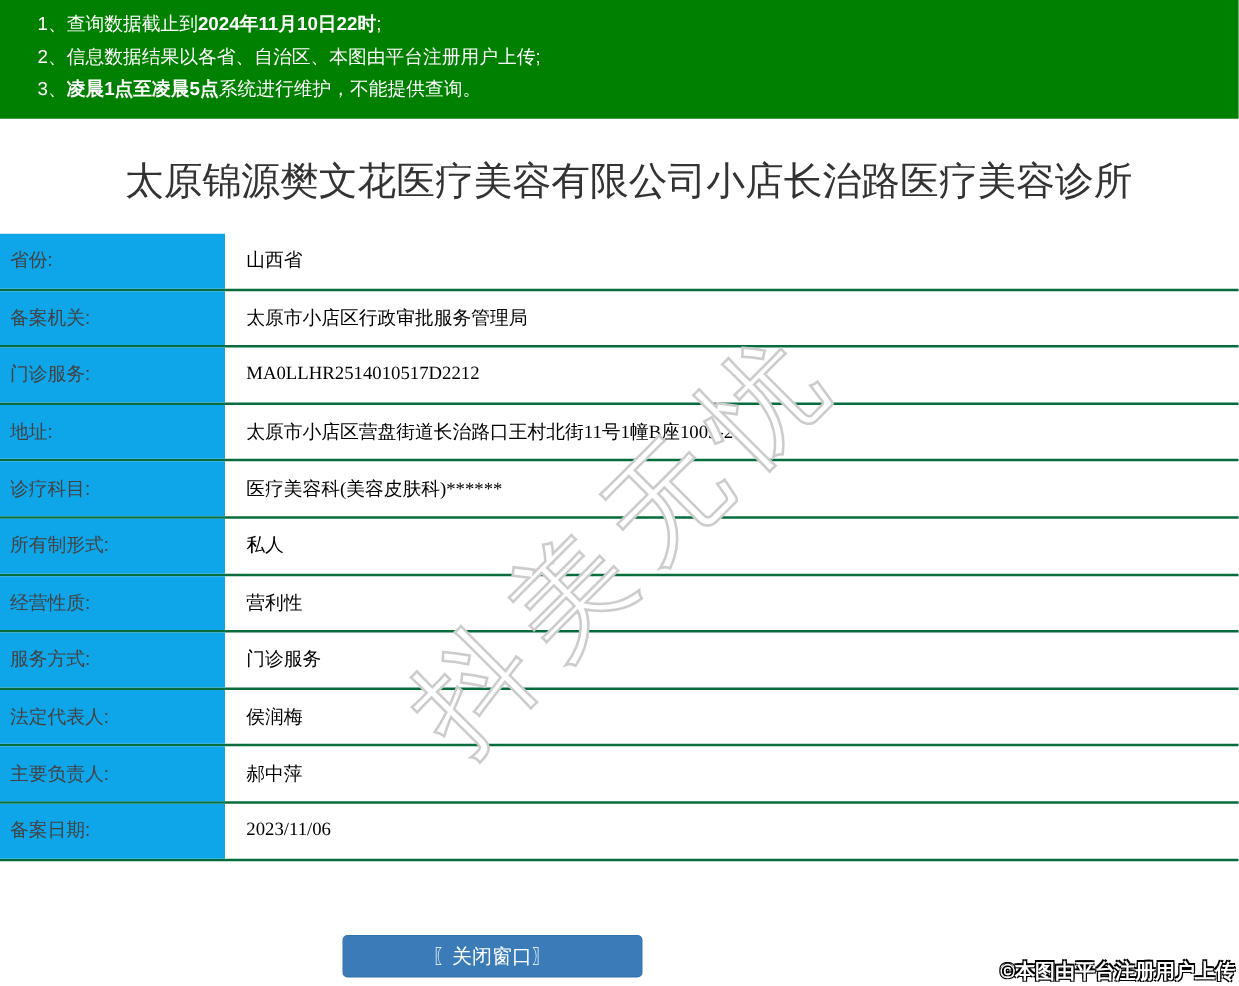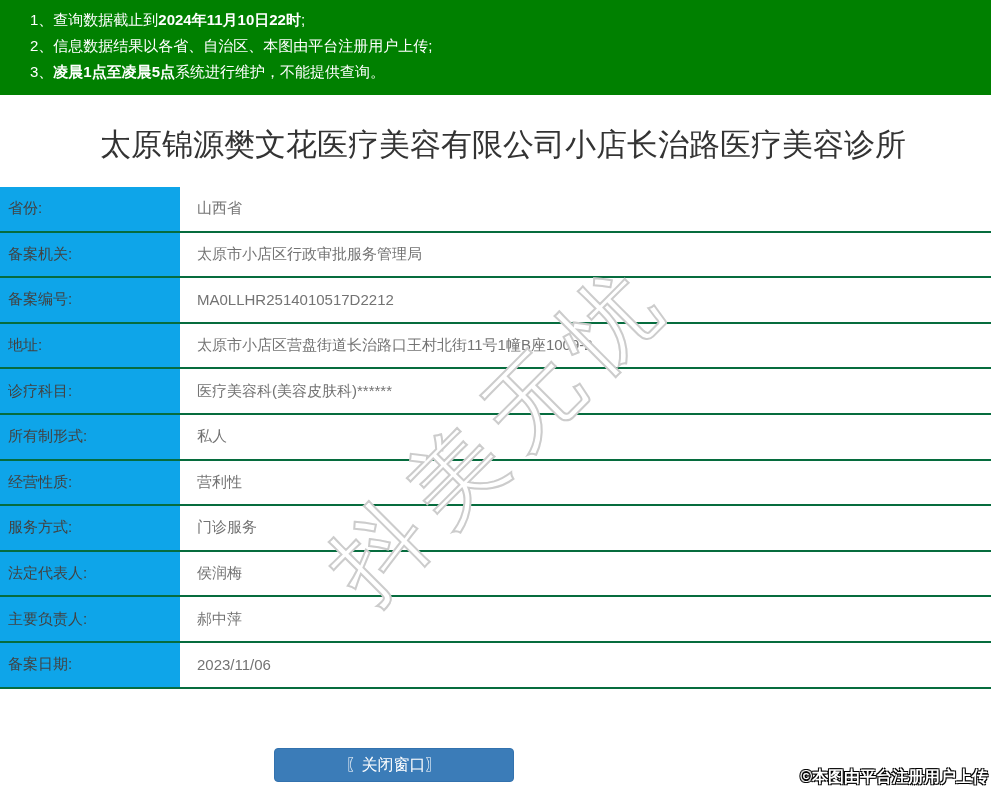--- a/index.html
+++ b/index.html
@@ -29,21 +29,21 @@
     height:45.6px;box-sizing:border-box;
     border-bottom:2px solid #066c3e;
     font-size:15px;
   }
   .cell-label{
     width:180px;align-self:stretch;display:flex;align-items:center;
     background:#0ea5e9;padding-left:8px;box-sizing:border-box;
     color:#424242;
   }
   .cell-value{
-    padding-left:17px;color:#737373;
+    padding-left:17px;color:#000000;font-family:Liberation Serif, serif;
   }
   
   .watermark{
     position:absolute;left:500px;top:432px;
     transform:translate(-50%,-50%) rotate(-45deg);
     font-size:92px;letter-spacing:16px;white-space:nowrap;
     color:#ffffff;
     -webkit-text-stroke:2px #cccccc;
     text-shadow:0 0 1px #cccccc;
     z-index:5;pointer-events:none;
@@ -84,21 +84,21 @@
 <div class="table">
   <div class="row">
     <div class="cell-label">省份:</div>
     <div class="cell-value">山西省</div>
   </div>
   <div class="row">
     <div class="cell-label">备案机关:</div>
     <div class="cell-value">太原市小店区行政审批服务管理局</div>
   </div>
   <div class="row">
-    <div class="cell-label">备案编号:</div>
+    <div class="cell-label">门诊服务:</div>
     <div class="cell-value">MA0LLHR2514010517D2212</div>
   </div>
   <div class="row">
     <div class="cell-label">地址:</div>
     <div class="cell-value">太原市小店区营盘街道长治路口王村北街11号1幢B座1009-2</div>
   </div>
   <div class="row">
     <div class="cell-label">诊疗科目:</div>
     <div class="cell-value">医疗美容科(美容皮肤科)******</div>
   </div>

